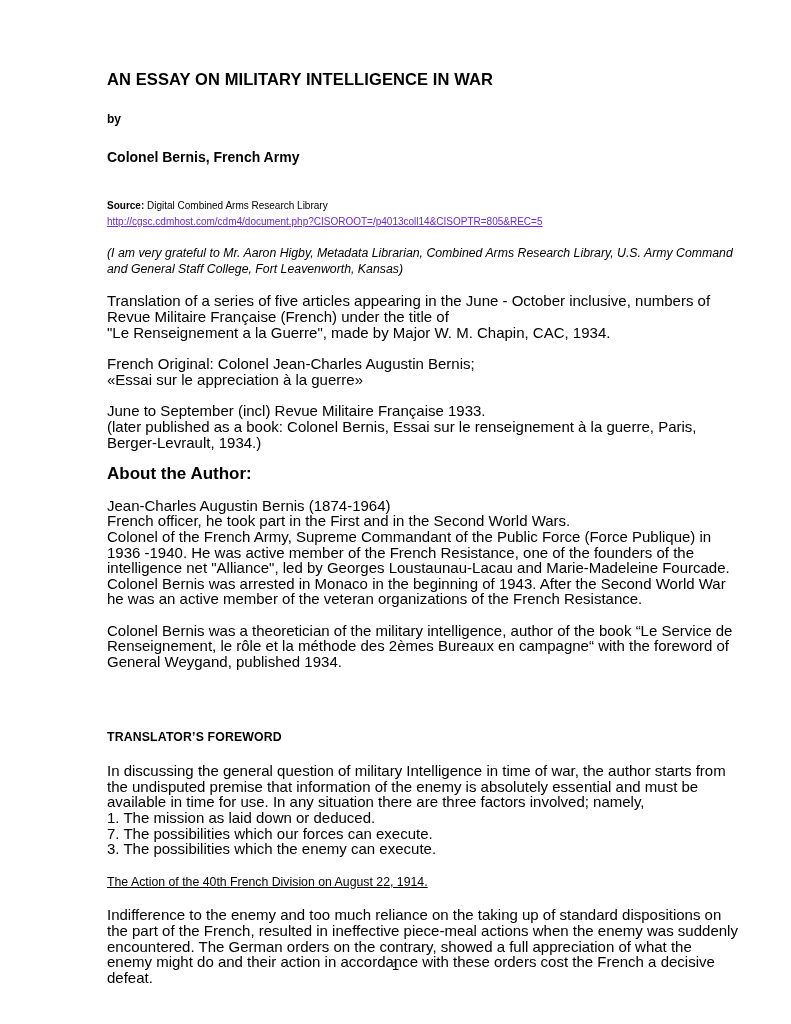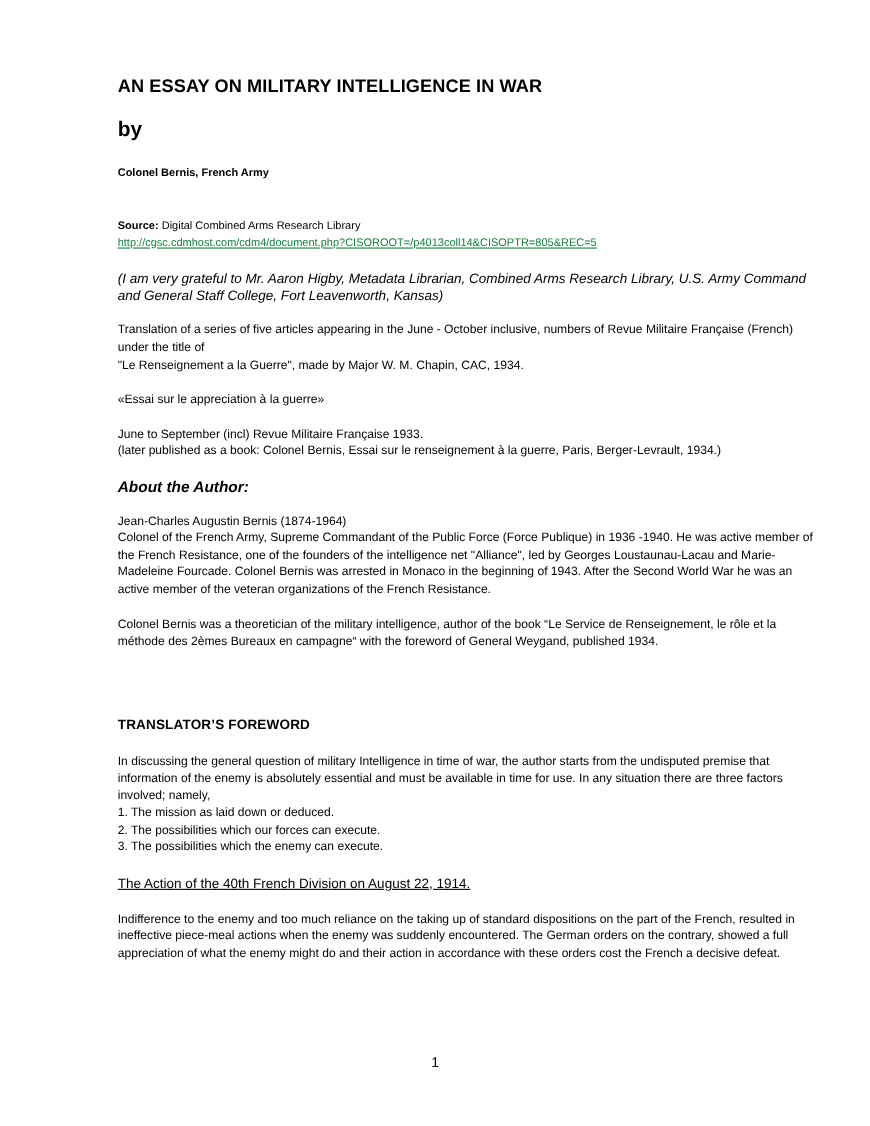--- a/index.html
+++ b/index.html
@@ -26,64 +26,63 @@
     width: 632px;
   }
   .doc-title {
     font-size: 16.5px;
     font-weight: bold;
     line-height: 19px;
     letter-spacing: 0.1px;
     margin: 0 0 22px 0;
   }
   .byline-by {
-    font-size: 19px;
+    font-size: 12px;
     font-weight: bold;
     line-height: 16px;
     margin: 0 0 22px 0;
   }
   .byline-author {
-    font-size: 10px;
+    font-size: 14px;
     font-weight: bold;
     line-height: 17px;
     margin: 0 0 32px 0;
   }
   .source-block {
     margin: 0 0 17px 0;
     font-size: 10px;
     line-height: 15.6px;
   }
   .source-label {
     font-weight: bold;
   }
   .source-link {
-    color: #15803d;
+    color: #6d28d9;
     display: block;
     word-break: break-all;
   }
   .italic-note {
     font-size: 12.3px;
     font-style: italic;
     line-height: 15.6px;
     margin: 0 0 16px 0;
   }
   .para {
-    font-size: 11px;
+    font-size: 15px;
     line-height: 15.6px;
     margin: 0 0 16px 0;
   }
   .para.tight {
     margin-bottom: 15px;
   }
   .bold-head {
-    font-size: 14px;
+    font-size: 17px;
     font-weight: bold;
     line-height: 15.6px;
     margin: 0 0 16px 0;
-    font-style: italic;
   }
   .section-head {
     font-size: 12.3px;
     font-weight: bold;
     line-height: 15.6px;
     letter-spacing: 0.15px;
     margin: 0 0 18px 0;
   }
   .underlined-head {
     font-size: 12.3px;
@@ -131,45 +130,47 @@
     </div>
 
     <p class="italic-note">(I am very grateful to Mr. Aaron Higby, Metadata Librarian, Combined Arms Research Library, U.S. Army Command and General Staff College, Fort Leavenworth, Kansas)</p>
 
     <p class="para">
       <span class="nowrap-line" style="white-space: pre-line;">Translation of a series of five articles appearing in the June - October inclusive, numbers of Revue Militaire Française (French) under the title of
 "Le Renseignement a la Guerre", made by Major W. M. Chapin, CAC, 1934.</span>
     </p>
 
     <p class="para">
+      <span class="nowrap-line">French Original:  Colonel Jean-Charles Augustin Bernis;</span>
       <span class="nowrap-line">«Essai sur le appreciation à la guerre»</span>
     </p>
 
     <p class="para">
       <span class="nowrap-line">June to September (incl) Revue Militaire Française 1933.</span>
       <span class="nowrap-line">(later published as a book: Colonel Bernis, Essai sur le renseignement à la guerre, Paris, Berger-Levrault, 1934.)</span>
     </p>
 
     <p class="bold-head">About the Author:</p>
 
     <p class="para">
       <span class="nowrap-line">Jean-Charles Augustin Bernis   (1874-1964)</span>
+      <span class="nowrap-line">French officer, he took part in the First and in the Second World Wars.</span>
       <span>Colonel of the French Army, Supreme Commandant of the Public Force (Force Publique) in 1936 -1940. He was active member of the French Resistance, one of the founders of the intelligence net "Alliance", led by Georges Loustaunau-Lacau and Marie-Madeleine Fourcade. Colonel Bernis was arrested in Monaco in the beginning of 1943. After the Second World War he was an active member of the veteran organizations of the French Resistance.</span>
     </p>
 
     <p class="para">Colonel Bernis was a theoretician of the military intelligence, author of the book “Le Service de Renseignement, le rôle et la méthode des 2èmes Bureaux en campagne“ with the foreword of General Weygand, published 1934.</p>
 
     <div class="gap-large"></div>
 
     <p class="section-head">TRANSLATOR’S FOREWORD</p>
 
     <p class="para tight">
       <span>In discussing the general question of military Intelligence in time of war, the author starts from the undisputed premise that information of the enemy is absolutely essential and must be available in time for use. In any situation there are three factors involved; namely,</span>
       <span class="nowrap-line">1. The mission as laid down or deduced.</span>
-      <span class="nowrap-line">2. The possibilities which our forces can execute.</span>
+      <span class="nowrap-line">7. The possibilities which our forces can execute.</span>
       <span class="nowrap-line">3. The possibilities which the enemy can execute.</span>
     </p>
 
 
     <div class="underlined-wrap">
       <span class="underlined-head">The Action of the 40th French Division on August  22, 1914.</span>
     </div>
 
     <p class="para">Indifference to the enemy and too much reliance on the taking up of standard dispositions on the part of the French, resulted in ineffective piece-meal actions when the enemy was suddenly encountered. The German orders on the contrary, showed a full appreciation of what the enemy might do and their action in accordance with these orders cost the French a decisive defeat.</p>
 

